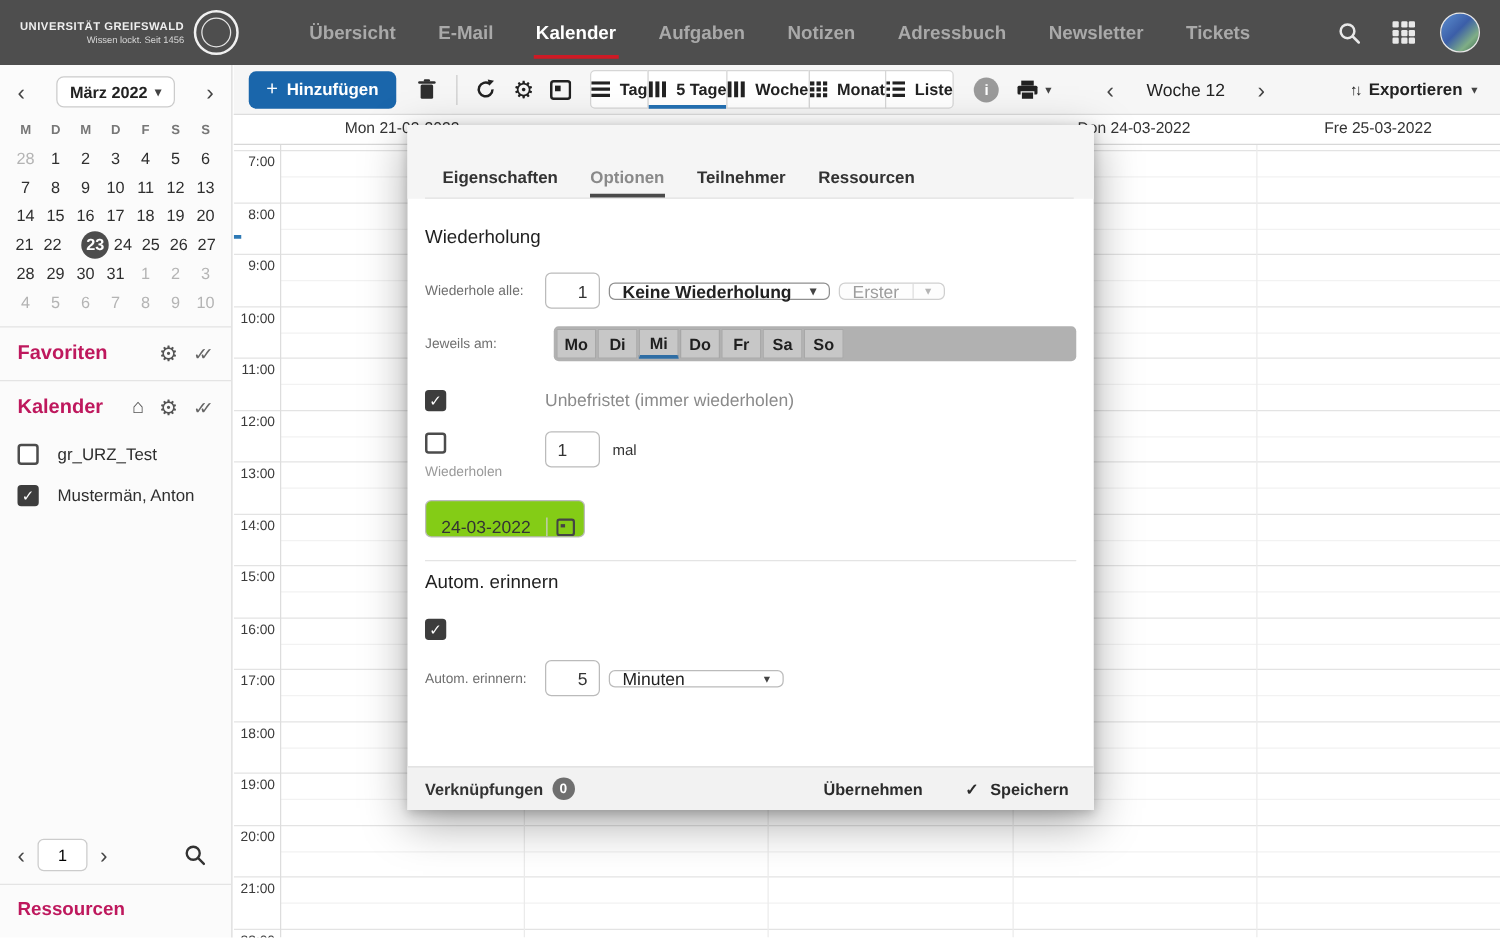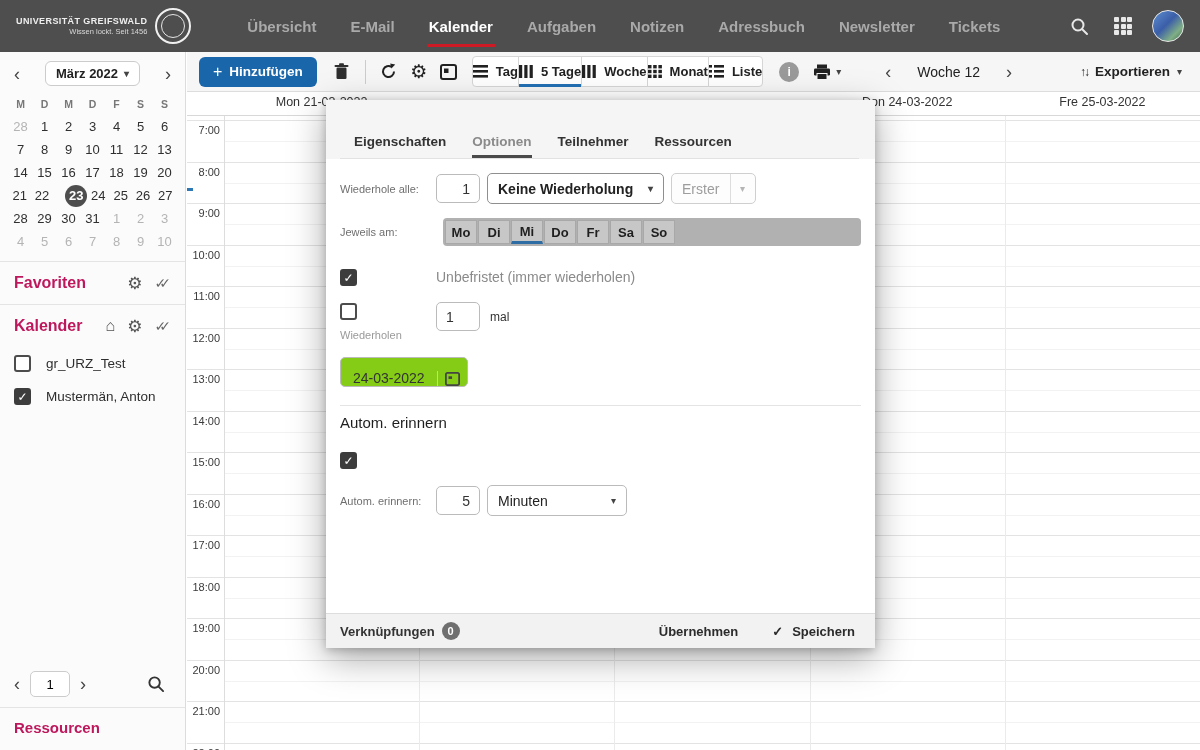--- a/index.html
+++ b/index.html
@@ -94,21 +94,21 @@
   .close-x{font-size:21px;line-height:1;color:#333;}
   .dlg-tabs{display:flex;gap:26px;padding:20px 14px 0;border-bottom:1px solid #e2e2e2;background:#f5f5f5;}
   .dlg-tab{font-size:13.5px;font-weight:bold;color:#333;padding-bottom:9px;position:relative;cursor:pointer;}
   .dlg-tab.active{color:#8a8a8a;}
   .dlg-tab.active::after{content:"";position:absolute;left:0;right:0;bottom:0;height:3px;background:#4a4a4a;}
   .dlg-body{flex:1;padding:14px 14px 0;overflow:hidden;}
   .sec-h{font-size:15px;color:#1f1f1f;margin:8px 0 20px;}
   .frow{display:flex;align-items:center;margin-bottom:10px;}
   .flabel{width:96px;flex:0 0 auto;font-size:11px;color:#6f6f6f;}
   .num-input{width:44px;height:29px;border:1px solid #bbb;border-radius:5px;text-align:right;padding:0 9px;font-size:14px;color:#333;background:#fff;font-family:inherit;}
-  .sel{display:flex;align-items:center;height:31px;border:1px solid #8f8f8f;border-radius:5px;background:#fff;padding:0 10px;font-size:14px;font-weight:bold;color:#222;cursor:pointer;margin-left:7px;}
+  .sel{display:flex;align-items:center;height:14px;border:1px solid #8f8f8f;border-radius:5px;background:#fff;padding:0 10px;font-size:14px;font-weight:bold;color:#222;cursor:pointer;margin-left:7px;}
   .sel .caret{margin-left:auto;color:#444;}
   .sel.disabled{border-color:#cfcfcf;color:#9d9d9d;font-weight:normal;background:#fdfdfd;}
   .sel.disabled .caret{color:#b5b5b5;border-left:1px solid #ddd;padding-left:9px;height:100%;display:flex;align-items:center;}
   .wk-bar{margin-left:7px;width:420px;background:#b1b1b1;border-radius:4px;padding:2px;display:flex;gap:1px;height:28px;}
   .wk-btn{width:32px;background:#c7c7c7;border:1px solid #a8a8a8;font-size:13px;font-weight:bold;color:#1f1f1f;display:flex;align-items:center;justify-content:center;cursor:pointer;position:relative;}
   .wk-btn.selected{border-bottom:3px solid #2e6da4;}
   .cbrow{display:flex;align-items:flex-start;margin:16px 0 4px;}
   .cbcol{width:96px;flex:0 0 auto;padding-top:1px;}
   .cbcol .sub{font-size:11px;color:#9a9a9a;margin-top:9px;}
   .cbtext{font-size:14px;color:#8a8a8a;padding-top:1px;}
@@ -480,20 +480,21 @@
   <div class="dlg-head">
     <div class="dlg-tabs" id="dlg-tabs">
         <div class="dlg-tab">Eigenschaften</div>
         <div class="dlg-tab active">Optionen</div>
         <div class="dlg-tab">Teilnehmer</div>
         <div class="dlg-tab">Ressourcen</div>
       </div>
   </div>
 
   <div class="dlg-body">
+    <div class="sec-h">Wiederholung</div>
 
     <div class="frow">
       <span class="flabel">Wiederhole alle:</span>
       <input class="num-input" value="1" style="">
       <div class="sel" style="width:177px;">
         <span>Keine Wiederholung</span>
         <span class="caret">▾</span>
       </div>
       <div class="sel disabled" style="width:85px;">
         <span>Erster</span>

